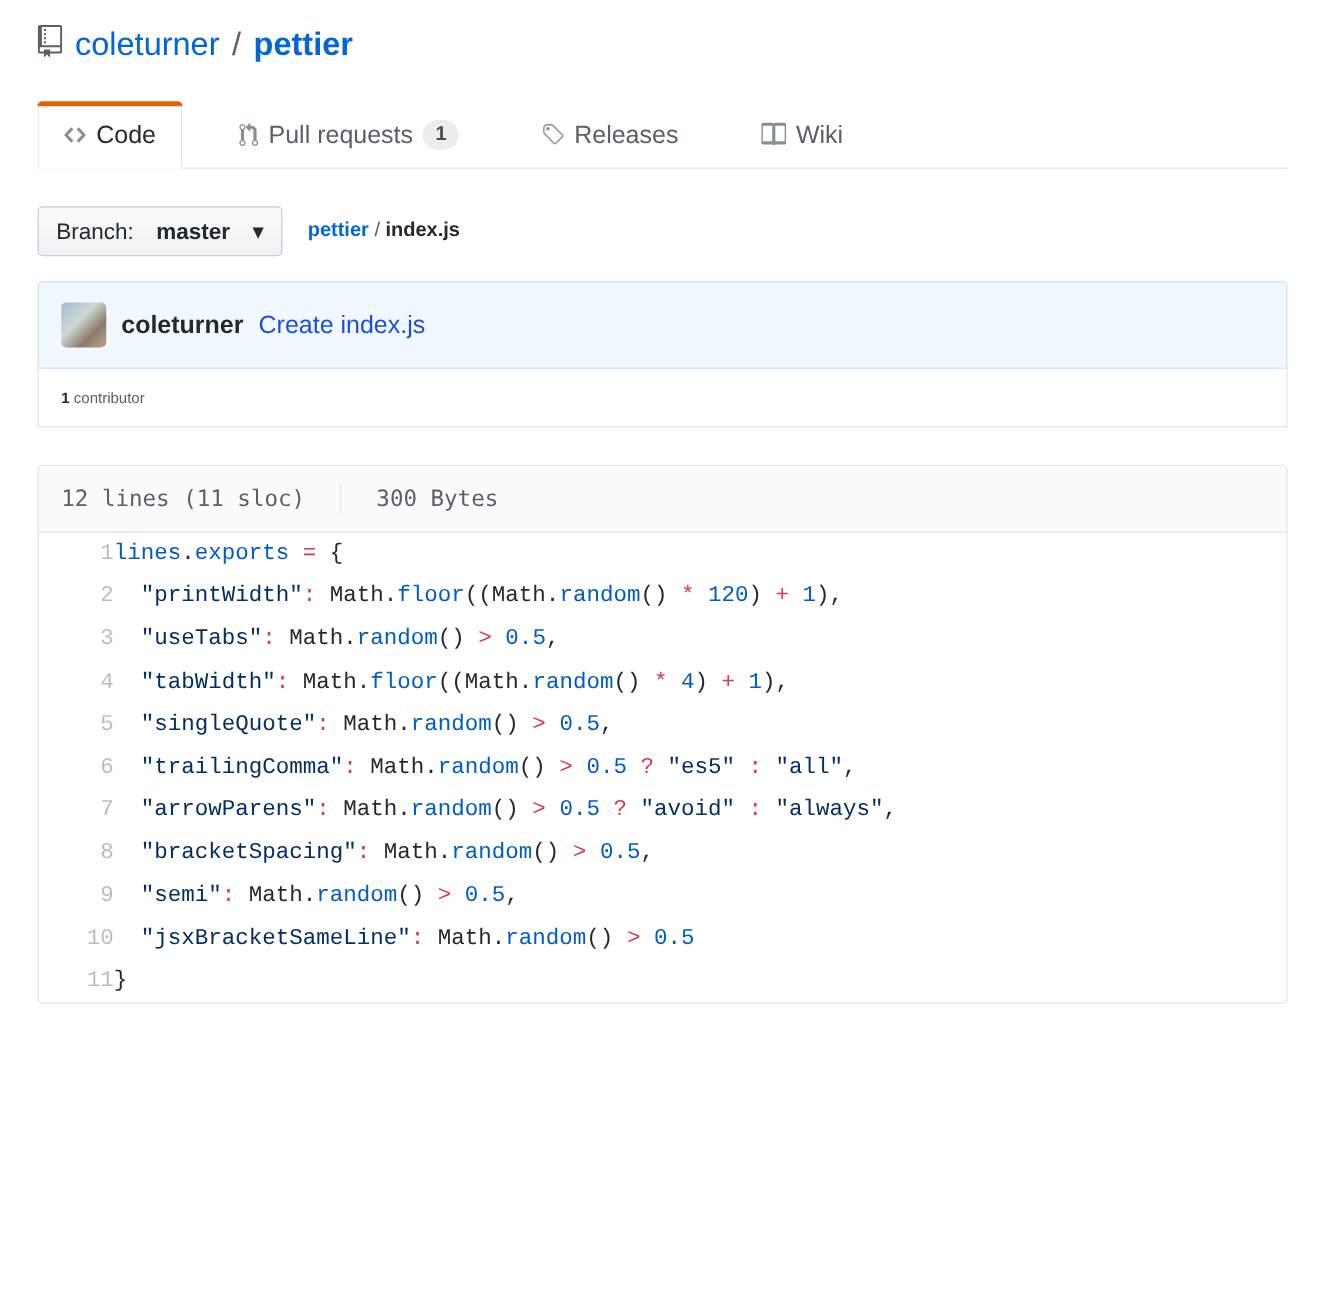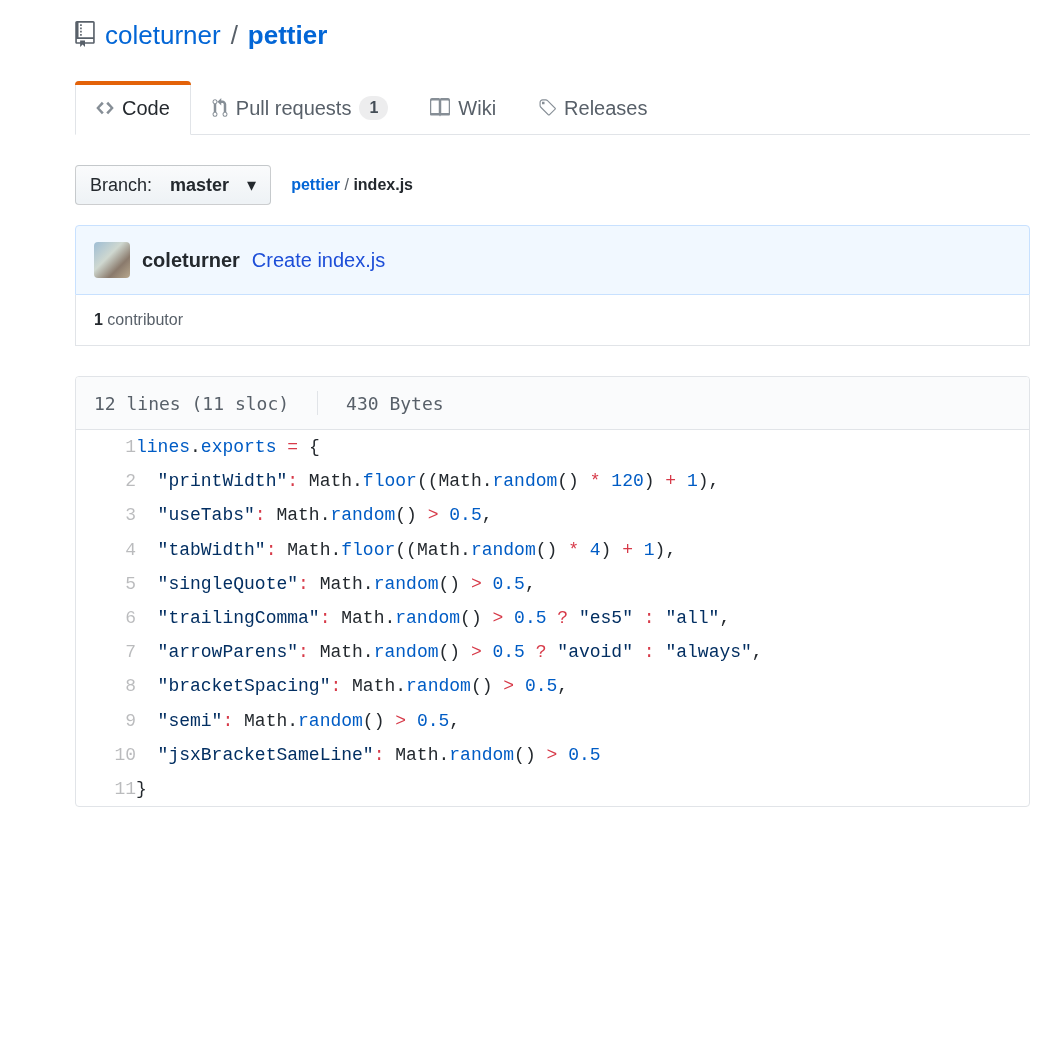--- a/index.html
+++ b/index.html
@@ -2,27 +2,27 @@
 <html><head>
   <meta charset="utf-8">
   <style>
     * { box-sizing: border-box; margin: 0; padding: 0; }
     body {
       font-family: -apple-system, BlinkMacSystemFont, "Segoe UI", Helvetica, Arial, sans-serif;
       font-size: 16px;
       color: #24292e;
       background: #fff;
     }
-    .container { padding: 20px 30px; margin-left: 45px; }
+    .container { padding: 20px 30px; }
     .repo-header { display: flex; align-items: center; gap: 10px; margin-bottom: 30px; }
     .repo-icon { color: #586069; }
     .repo-owner, .repo-name { color: #0366d6; font-size: 26px; text-decoration: none; }
     .repo-name { font-weight: 600; }
     .repo-sep { color: #586069; font-size: 26px; }
-    .tabs { display: flex; border-bottom: 1px solid #e1e4e8; margin-bottom: 30px; }
+    .tabs { display: flex; border-bottom: 1px solid #e1e4e8; margin-bottom: 30px; gap: 24px; }
     .tab {
       display: flex; align-items: center; gap: 8px;
       padding: 14px 20px; color: #586069; font-size: 20px;
       border: 1px solid transparent; border-bottom: none;
       position: relative; cursor: pointer;
     }
     .tab.active {
       color: #24292e; background: #fff;
       border: 1px solid #e1e4e8; border-bottom: 1px solid #fff;
       border-radius: 4px 4px 0 0;
@@ -54,21 +54,21 @@
       display: flex; align-items: center; gap: 12px;
     }
     .avatar {
       width: 36px; height: 36px; border-radius: 4px;
       background: linear-gradient(135deg,#9ebdd4 0%, #cfd8d0 40%,#8a7a6c 70%,#b8a88e 100%);
     }
     .commit-author { font-weight: 600; font-size: 20px; }
     .commit-msg { color: #1d4ed8; font-size: 20px; }
     .contrib-box {
       border: 1px solid #e1e4e8; border-top: none;
-      padding: 16px 18px; font-size: 16px; color: #586069;
+      padding: 16px 18px; font-size: 12px; color: #586069;
     }
     .contrib-box b { color: #24292e; }
     .file-box {
       border: 1px solid #e1e4e8; border-radius: 4px; margin-top: 30px;
       overflow: hidden;
     }
     .file-header {
       background: #fafbfc; border-bottom: 1px solid #e1e4e8;
       padding: 14px 18px; font-family: "SFMono-Regular", Consolas, monospace;
       font-size: 18px; color: #586069; display: flex; align-items: center; gap: 28px;
@@ -113,33 +113,33 @@
       <span class="tab-icon">
           <svg viewBox="0 0 12 16" width="16" height="20" fill="currentColor">
             <path d="M11 11.28V5c-.03-.78-.34-1.47-.94-2.06C9.46 2.35 8.78 2.03 8 2H7V0L4 3l3 3V4h1c.27.02.48.11.69.31.21.2.3.42.31.69v6.28A1.993 1.993 0 0010 15a1.993 1.993 0 001-3.72zm-1 2.92c-.66 0-1.2-.55-1.2-1.2 0-.65.55-1.2 1.2-1.2.65 0 1.2.55 1.2 1.2 0 .65-.55 1.2-1.2 1.2zM4 3c0-1.11-.89-2-2-2a1.993 1.993 0 00-1 3.72v6.56A1.993 1.993 0 002 15a1.993 1.993 0 001-3.72V4.72c.59-.34 1-.98 1-1.72zm-.8 10c0 .66-.55 1.2-1.2 1.2-.65 0-1.2-.55-1.2-1.2 0-.65.55-1.2 1.2-1.2.65 0 1.2.55 1.2 1.2zM2 4.2C1.34 4.2.8 3.65.8 3c0-.65.55-1.2 1.2-1.2.65 0 1.2.55 1.2 1.2 0 .65-.55 1.2-1.2 1.2z"></path>
           </svg>
         </span>
       <span>Pull requests</span>
       <span class="counter">1</span>
     </div>
     <div class="tab">
       <span class="tab-icon">
+          <svg viewBox="0 0 14 16" width="18" height="20" fill="currentColor">
+            <path d="M7.73 1.73C7.26 1.26 6.62 1 5.96 1H3.5C2.13 1 1 2.13 1 3.5v2.47c0 .66.27 1.3.73 1.77l6.06 6.06c.39.39 1.02.39 1.41 0l4.59-4.59a.996.996 0 000-1.41L7.73 1.73zM2.38 7.09c-.31-.3-.47-.7-.47-1.13V3.5c0-.88.72-1.59 1.59-1.59h2.47c.42 0 .83.16 1.13.47l6.14 6.13-4.73 4.73-6.13-6.15zM3.01 3h2v2H3V3h.01z"></path>
+          </svg>
+        </span>
+      <span>Releases</span>
+    </div>
+    <div class="tab">
+      <span class="tab-icon">
           <svg viewBox="0 0 16 16" width="20" height="20" fill="currentColor">
             <path d="M16 1.5V13c0 .6-.4 1-1 1H9a1 1 0 00-1 1 1 1 0 00-1-1H1c-.6 0-1-.4-1-1V1.5C0 .7.7 0 1.5 0H7a1 1 0 011 1 1 1 0 011-1h5.5c.8 0 1.5.7 1.5 1.5zM7 2H1.5c-.3 0-.5.2-.5.5V12h6V2zm8 .5c0-.3-.2-.5-.5-.5H9v10h6V2.5z"></path>
           </svg>
         </span>
       <span>Wiki</span>
-    </div>
-    <div class="tab">
-      <span class="tab-icon">
-          <svg viewBox="0 0 14 16" width="18" height="20" fill="currentColor">
-            <path d="M7.73 1.73C7.26 1.26 6.62 1 5.96 1H3.5C2.13 1 1 2.13 1 3.5v2.47c0 .66.27 1.3.73 1.77l6.06 6.06c.39.39 1.02.39 1.41 0l4.59-4.59a.996.996 0 000-1.41L7.73 1.73zM2.38 7.09c-.31-.3-.47-.7-.47-1.13V3.5c0-.88.72-1.59 1.59-1.59h2.47c.42 0 .83.16 1.13.47l6.14 6.13-4.73 4.73-6.13-6.15zM3.01 3h2v2H3V3h.01z"></path>
-          </svg>
-        </span>
-      <span>Releases</span>
     </div>
   </div>
 
   <div class="file-nav">
     <button class="branch-btn">
       <span>Branch:</span>
       <span class="branch-name">master</span>
       <span>▾</span>
     </button>
     <div class="breadcrumb">
@@ -156,21 +156,21 @@
   </div>
   <div class="contrib-box">
     <b>1</b>
     <span>contributor</span>
   </div>
 
   <div class="file-box">
     <div class="file-header">
       <span>12 lines (11 sloc)</span>
       <span class="divider"></span>
-      <span>430 Bytes</span>
+      <span>300 Bytes</span>
     </div>
     <table class="code-table">
       <tbody id="code-body">
           <tr>
             <td class="line-num">1</td>
             <td class="line-code"><span class="pl-c1">lines</span><span>.</span><span class="pl-c1">exports</span><span> </span><span class="pl-k">=</span><span> {</span></td>
           </tr>
           <tr>
             <td class="line-num">2</td>
             <td class="line-code"><span>  </span><span class="pl-s">"printWidth"</span><span class="pl-k">:</span><span> Math.</span><span class="pl-c1">floor</span><span>((Math.</span><span class="pl-c1">random</span><span>() </span><span class="pl-k">*</span><span> </span><span class="pl-c1">120</span><span>) </span><span class="pl-k">+</span><span> </span><span class="pl-c1">1</span><span>),</span></td>

